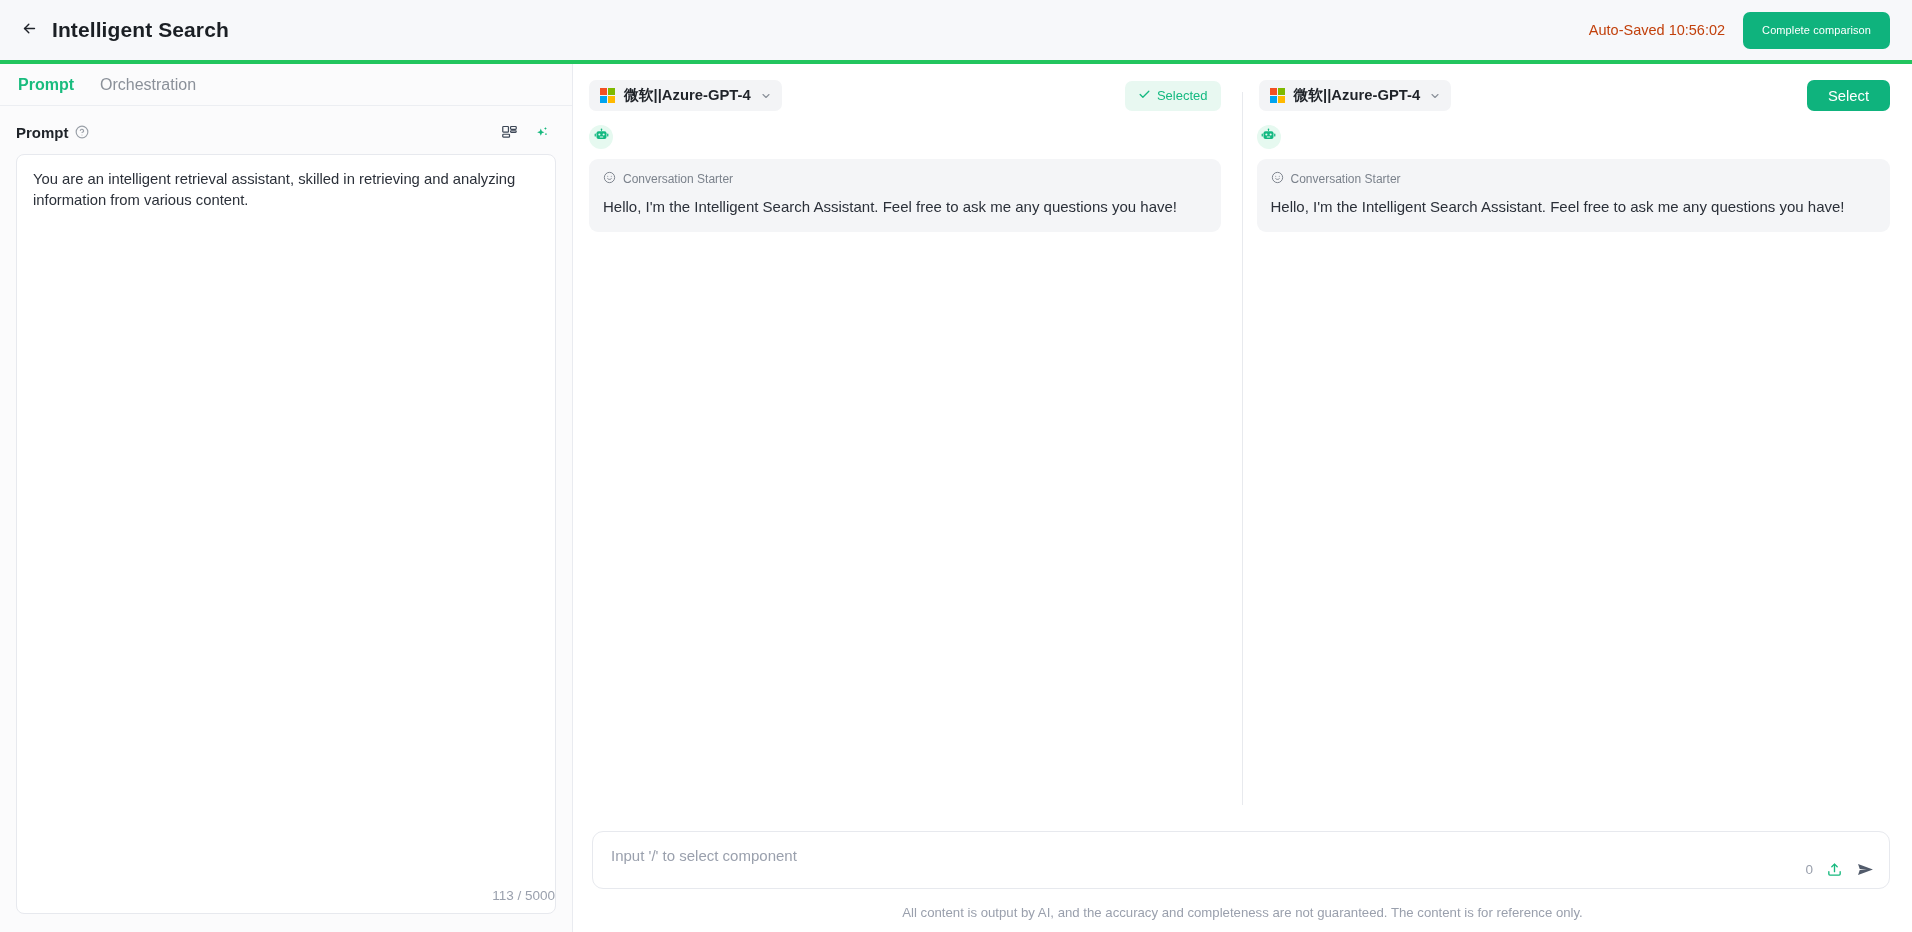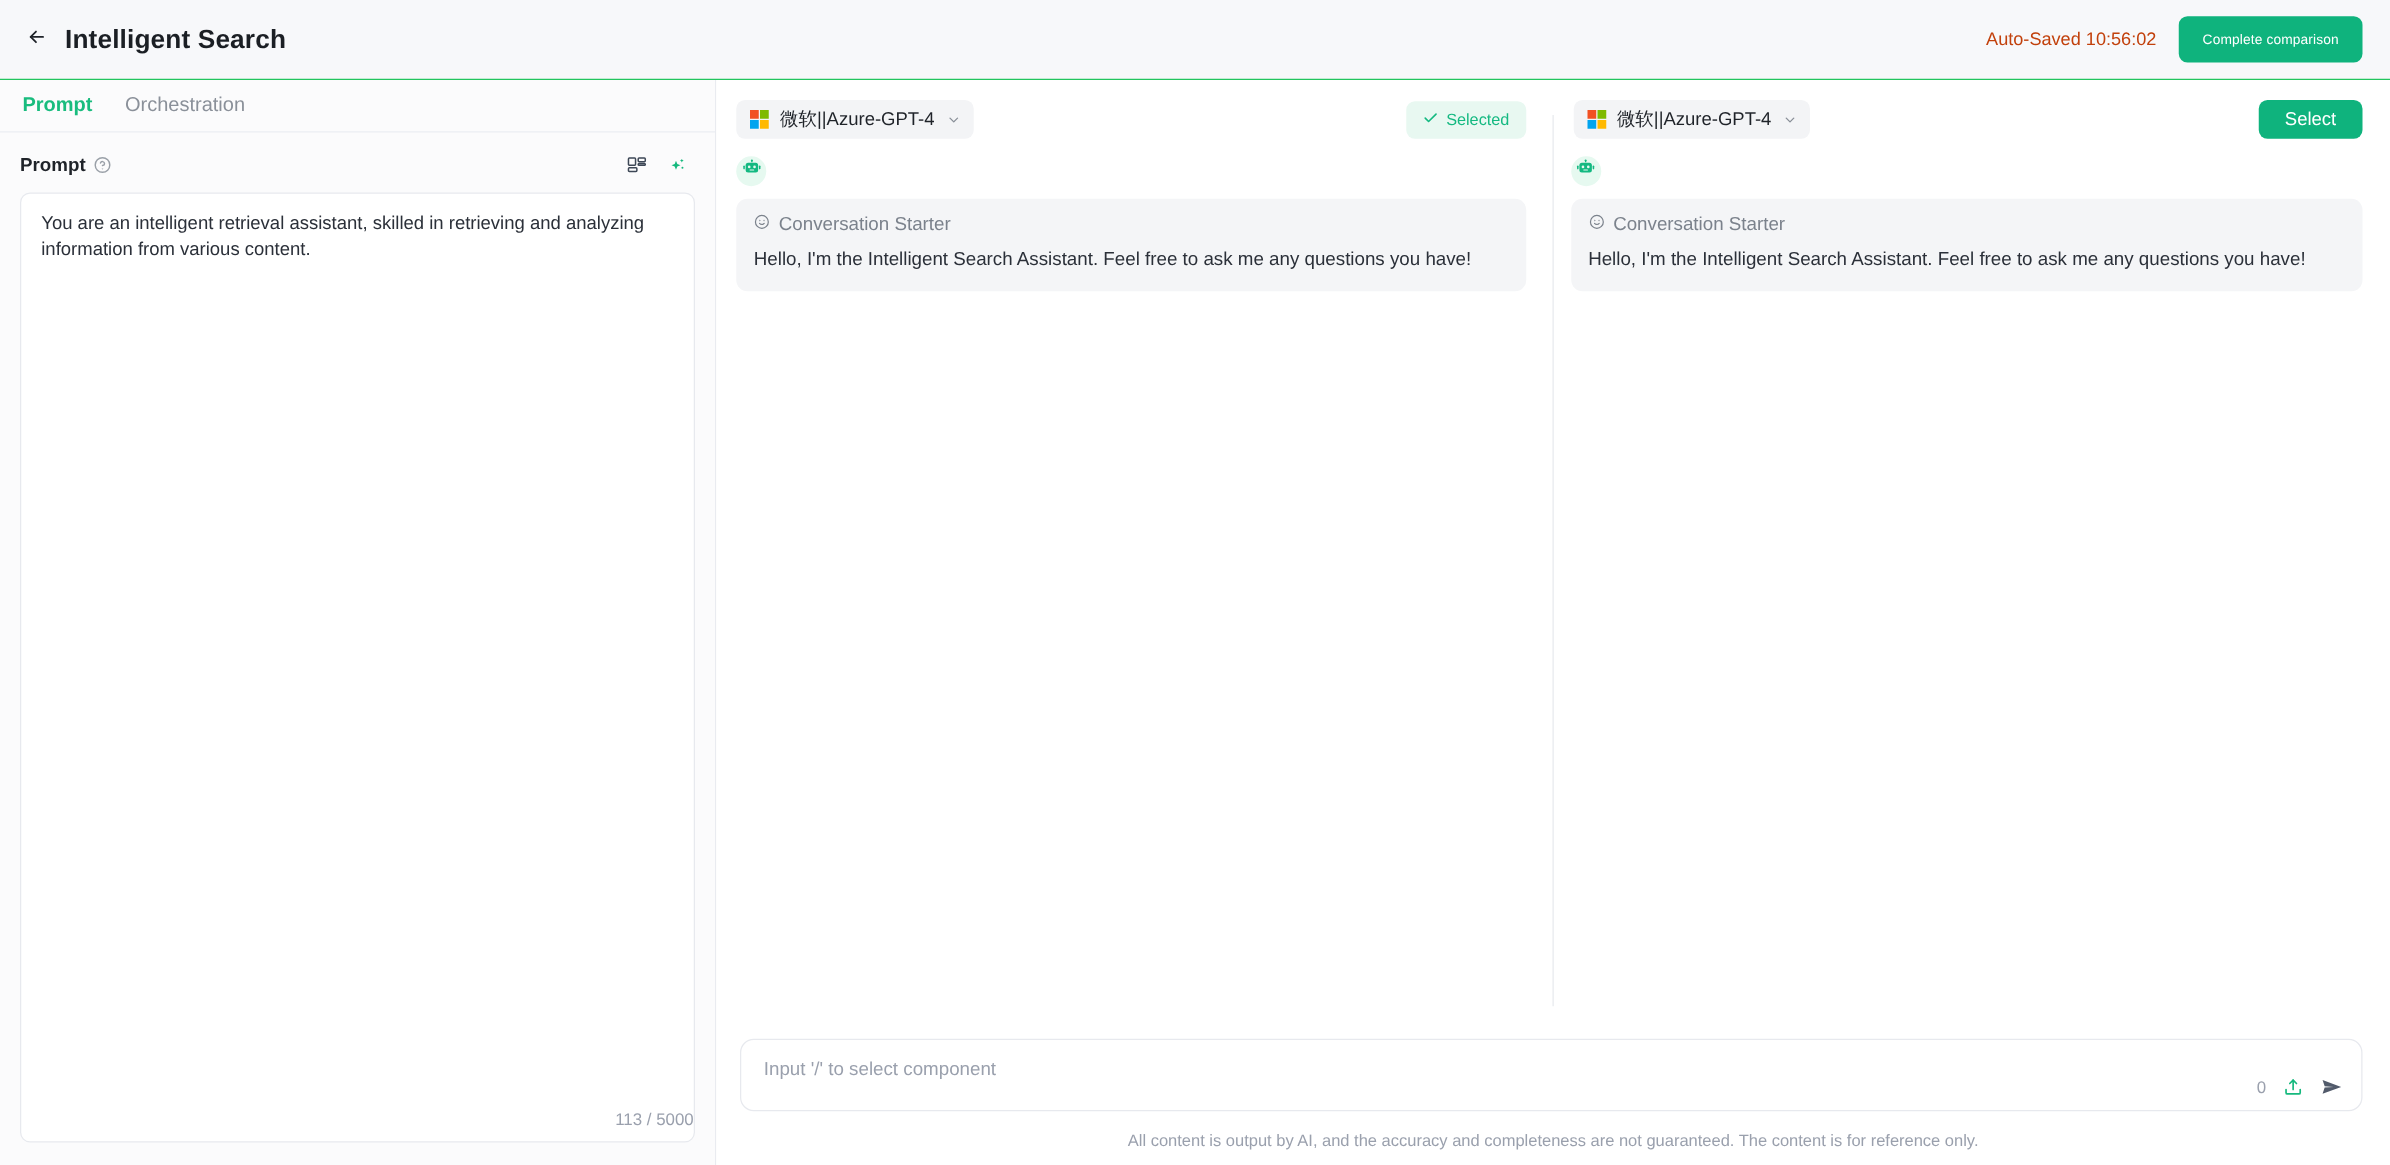--- a/index.html
+++ b/index.html
@@ -15,21 +15,21 @@
   .app { width: 1912px; height: 932px; display: flex; flex-direction: column; background: #f7f8fa; }
 
   
   .topbar {
     height: 64px;
     flex: 0 0 64px;
     background: #f7f8fa;
     display: flex;
     align-items: center;
     padding: 0 22px 0 14px;
-    border-bottom: 1px solid #22c55e;
+    border-bottom: 4px solid #22c55e;
   }
   .back-btn {
     width: 30px; height: 30px;
     display: flex; align-items: center; justify-content: center;
     border-radius: 6px;
     cursor: pointer;
     color: #1f2329;
     flex: 0 0 auto;
   }
   .page-title {
@@ -208,21 +208,21 @@
   }
   .ms-logo {
     width: 15px; height: 15px;
     display: grid;
     grid-template-columns: 7px 7px;
     grid-template-rows: 7px 7px;
     gap: 1px;
     flex: 0 0 auto;
   }
   .ms-logo i { display: block; }
-  .model-name { font-size: 14.8px; color: #1f2329; }
+  .model-name { font-size: 14.8px; color: #1f2329; font-weight: bold; }
   .chev { color: #8a9099; display: inline-flex; }
   .pane-header-spacer { flex: 1 1 auto; }
   .selected-badge {
     display: inline-flex;
     align-items: center;
     gap: 6px;
     background: #e8f8f1;
     color: #14b981;
     border-radius: 7px;
     height: 30px;
@@ -254,21 +254,21 @@
   }
   .starter-card {
     background: #f4f5f7;
     border-radius: 9px;
     padding: 12px 14px 15px 14px;
   }
   .starter-label {
     display: flex;
     align-items: center;
     gap: 7px;
-    font-size: 15px;
+    font-size: 12px;
     color: #7b828c;
     margin-bottom: 9px;
   }
   .starter-text {
     font-size: 15px;
     line-height: 1.42;
     color: #2b3039;
   }
 
   

